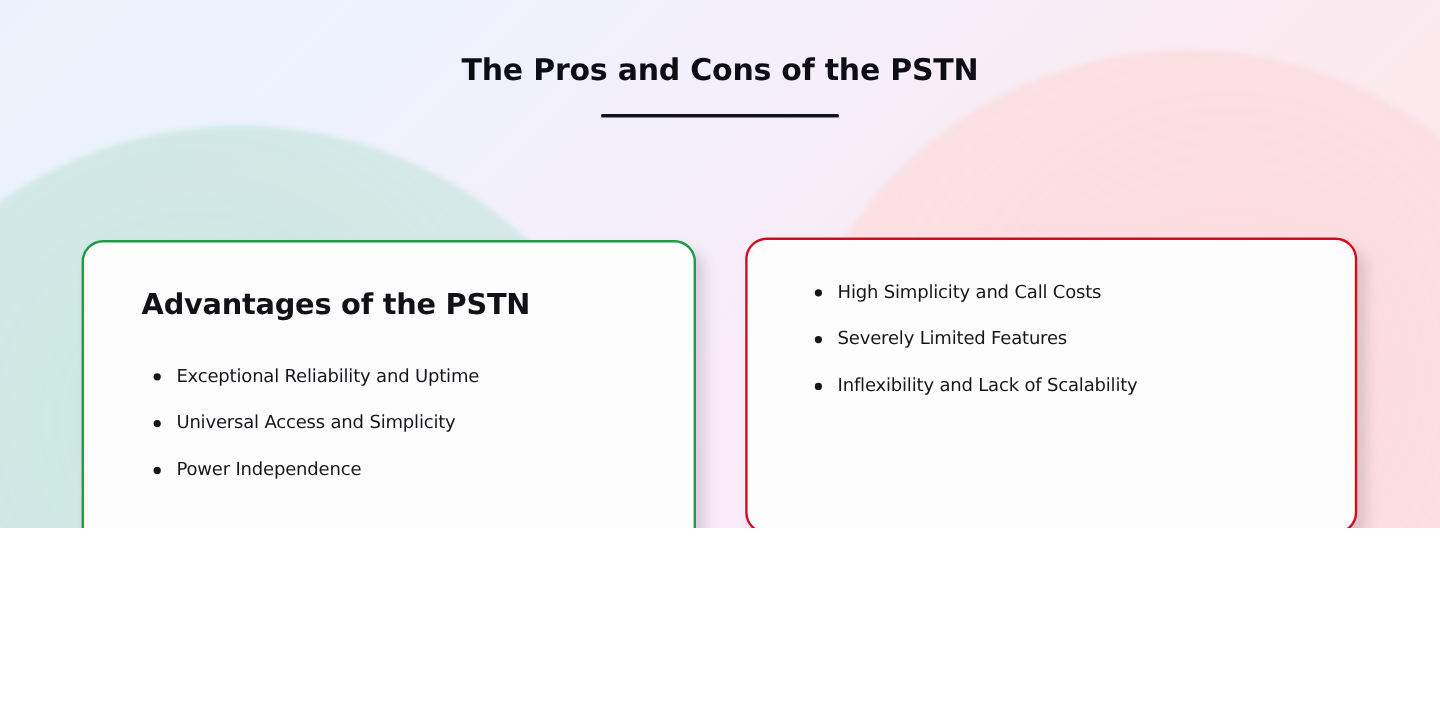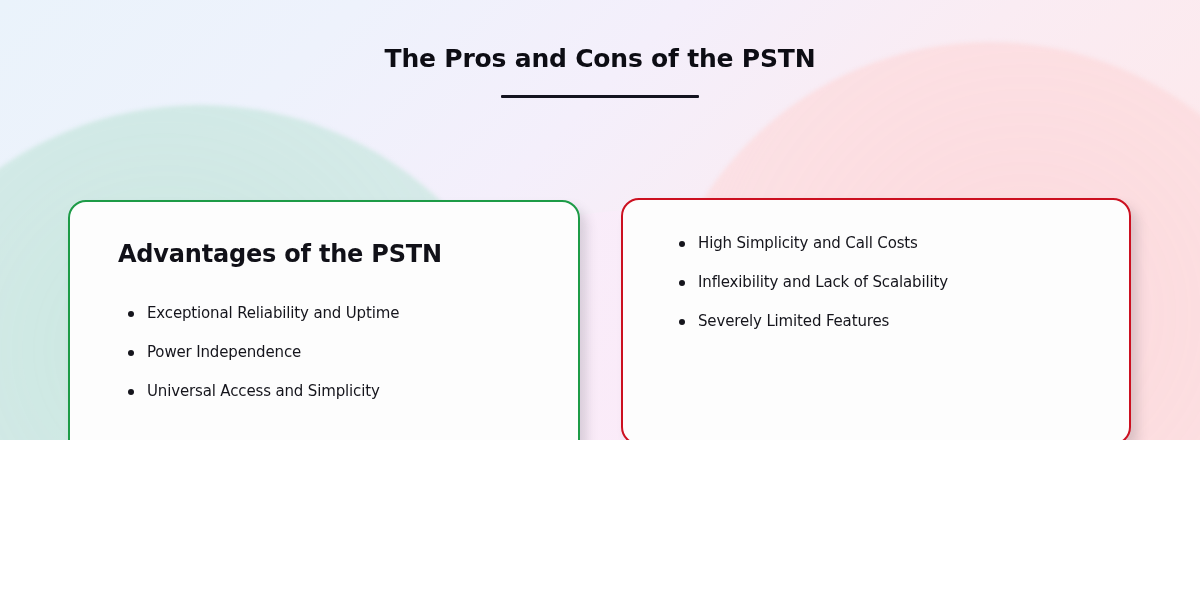--- a/index.html
+++ b/index.html
@@ -149,26 +149,26 @@
 
   <div id="header">
     <div id="page-title">The Pros and Cons of the PSTN</div>
     <div id="title-rule"></div>
   </div>
 
   <div class="card" id="card-pros">
     <div class="card-heading">Advantages of the PSTN</div>
     <ul class="card-list">
       <li>Exceptional Reliability and Uptime</li>
+      <li>Universal Access and Simplicity</li>
       <li>Power Independence</li>
-      <li>Universal Access and Simplicity</li>
     </ul>
   </div>
 
   <div class="card" id="card-cons">
     <ul class="card-list">
       <li>High Simplicity and Call Costs</li>
+      <li>Severely Limited Features</li>
       <li>Inflexibility and Lack of Scalability</li>
-      <li>Severely Limited Features</li>
     </ul>
   </div>
 
 </div>
 
 </body></html>

